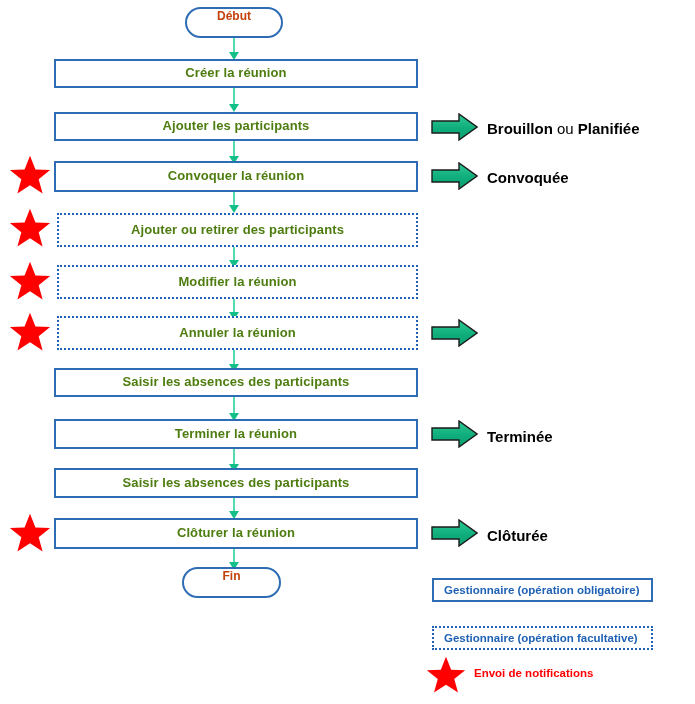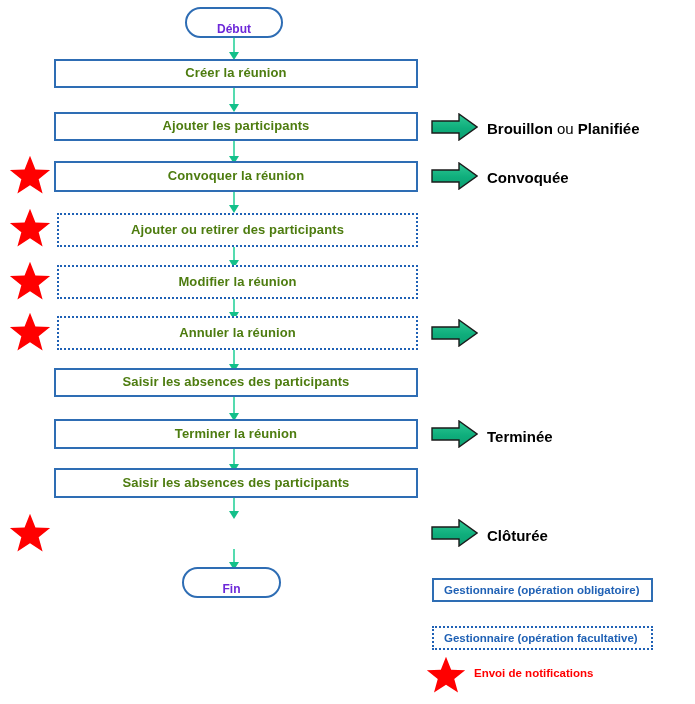--- a/index.html
+++ b/index.html
@@ -39,26 +39,26 @@
   }
   .node.dotted {
     border: 2px dotted #1F61B5;
   }
 
   
   .terminal {
     position: absolute;
     box-sizing: border-box;
     display: flex;
-    align-items: flex-end;
+    align-items: flex-start;
     justify-content: center;
     border: 2px solid #2E6DB4;
     border-radius: 999px;
     background: #ffffff;
-    color: #6d28d9;
+    color: #c2410c;
     font-weight: bold;
     font-size: 12px;
   }
 
   
   .connector {
     position: absolute;
     width: 0;
     overflow: visible;
   }
@@ -214,20 +214,23 @@
   </div>
 
   <div class="node solid" style="left:54px;  top:419px; width:364px; height:30px;">
     <span>Terminer la réunion</span>
   </div>
 
   <div class="node solid" style="left:54px;  top:468px; width:364px; height:30px;">
     <span>Saisir les absences des participants</span>
   </div>
 
+  <div class="node solid" style="left:54px;  top:518px; width:364px; height:31px;">
+    <span>Clôturer la réunion</span>
+  </div>
 
   <div class="terminal" style="left:182px; top:567px; width:99px; height:31px;">
     <span>Fin</span>
   </div>
 
   <div class="block-arrow" style="left:431px; top:113px;">
     <svg width="47" height="28" viewBox="0 0 47 28">
       <defs>
         <linearGradient id="ga1" x1="0" y1="0" x2="0" y2="1">
           <stop offset="0%" stop-color="#2FC894"></stop>

